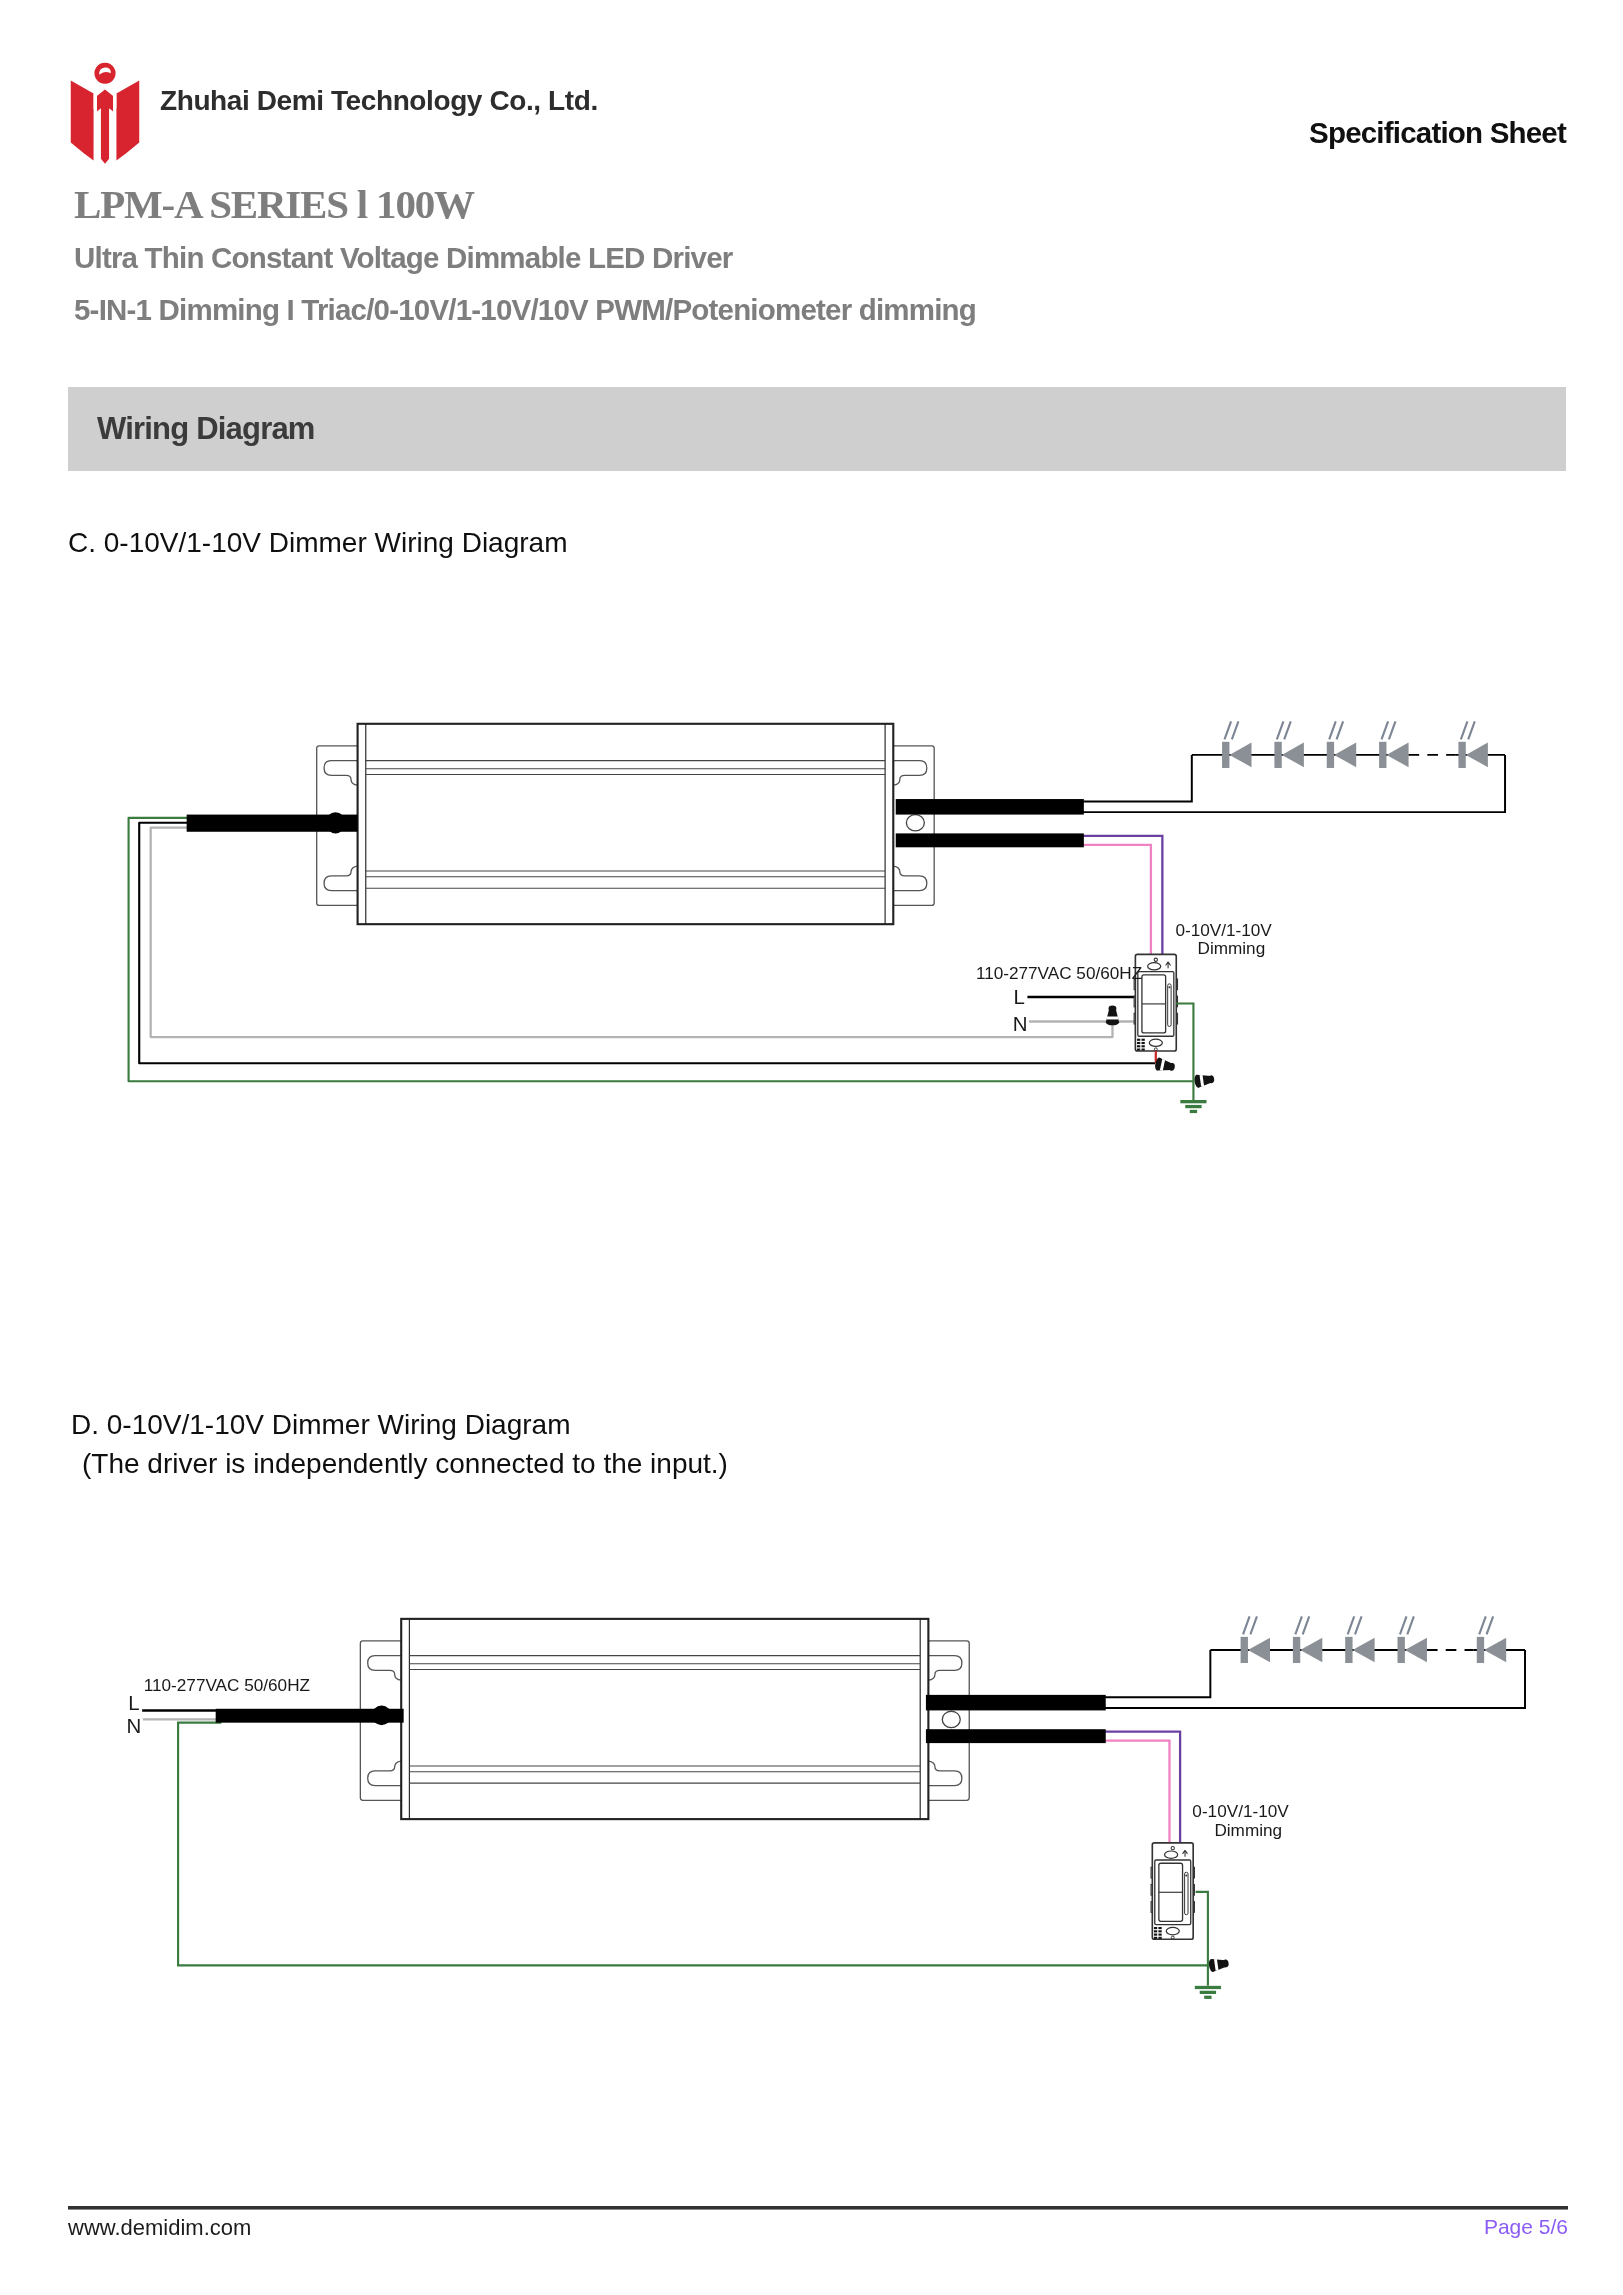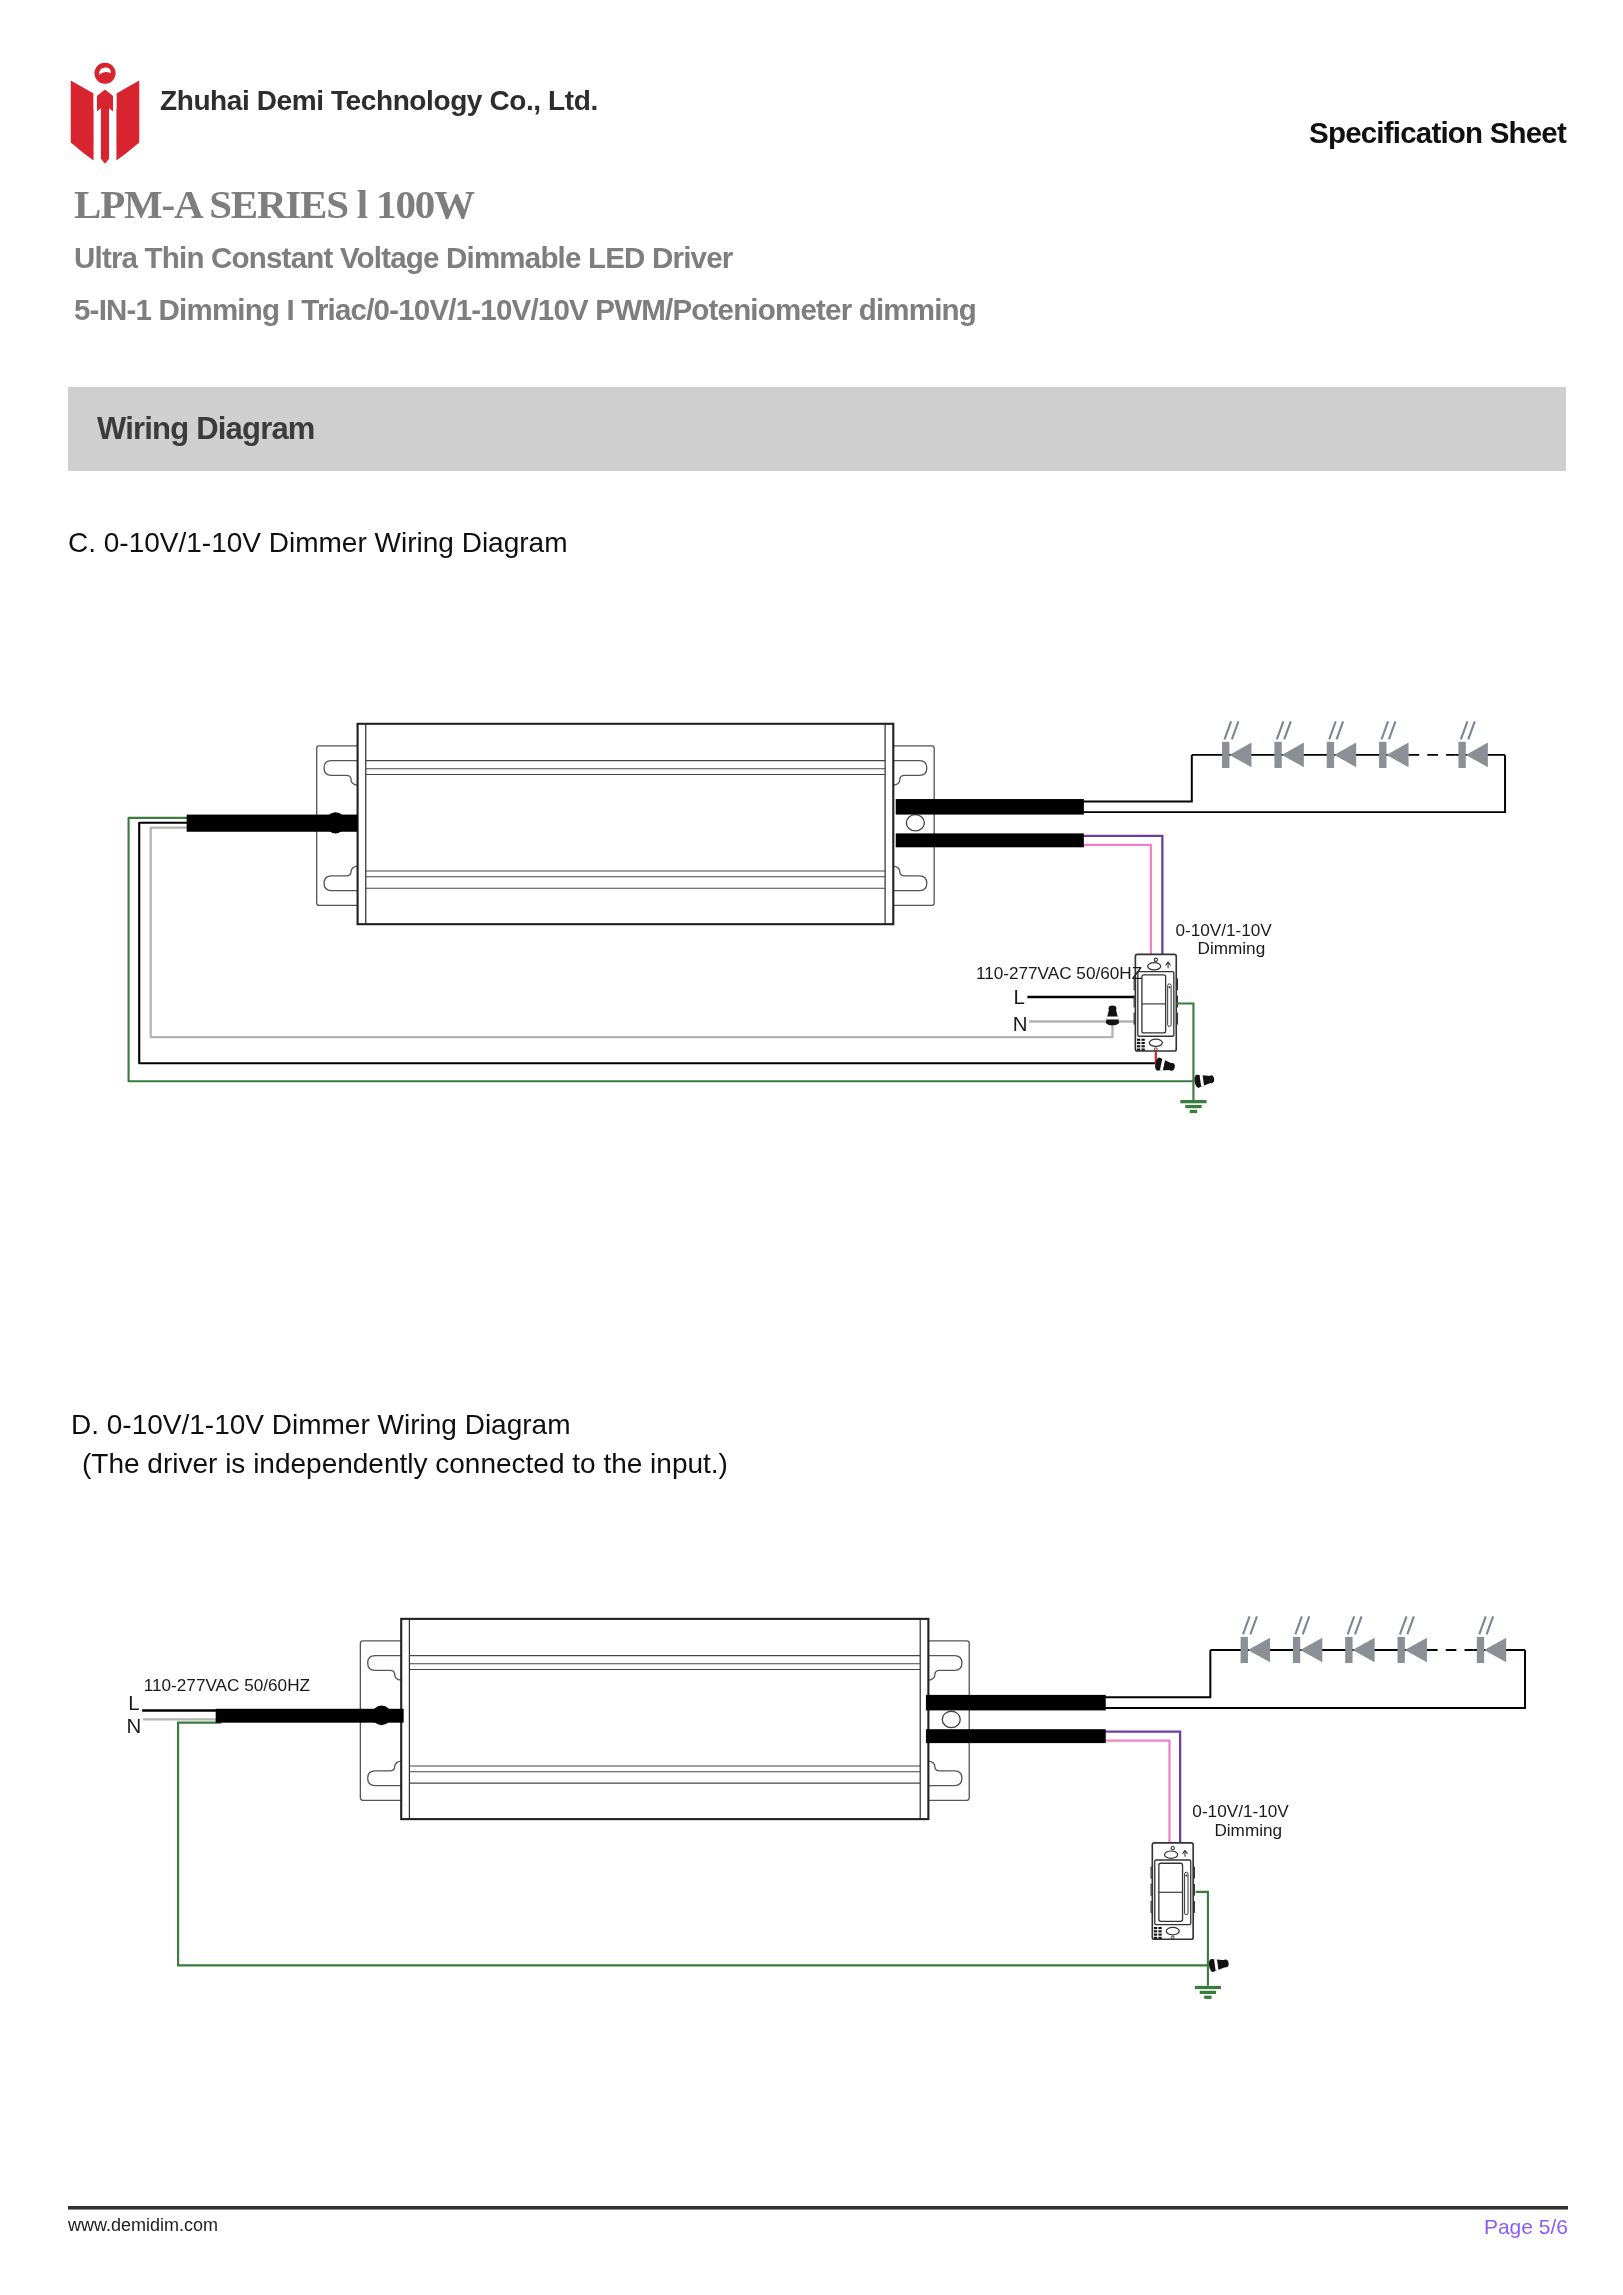--- a/index.html
+++ b/index.html
@@ -14,21 +14,21 @@
   .sectionbar{left:68px;top:367px;width:1498px;height:84px;background:#cfcfcf;
               display:flex;align-items:center;margin-top:20px;}
   .sectionbar span{margin-left:29px;font-size:31px;font-weight:bold;color:#3b3b3b;letter-spacing:-0.8px;}
   .dheading{font-size:28px;color:#0f0f0f;}
   .dsub{font-size:28px;color:#0f0f0f;}
   .c-head{left:68px;top:527px;}
   .c-sub{left:94px;top:542px;}
   .d-head{left:71px;top:1409px;}
   .d-sub{left:82px;top:1448px;}
   .footer-rule{left:68px;top:2206px;width:1500px;height:3.3px;background:#323232;border-bottom:0.8px solid #8a8a8a;}
-  .footer-site{left:68px;top:2215px;font-size:18px;color:#1c1c1c;}
+  .footer-site{left:68px;top:2215px;font-size:22px;color:#1c1c1c;}
   .footer-page{right:55px;top:2215px;font-size:21px;color:#8b5cf6;}
   svg text{font-family:"Liberation Sans",sans-serif;fill:#1a1a1a;}
   .wirelabel{font-size:21px;}
   .lnlabel{font-size:25px;}
 </style>
 </head>
 <body>
 
 <div id="page">
 

